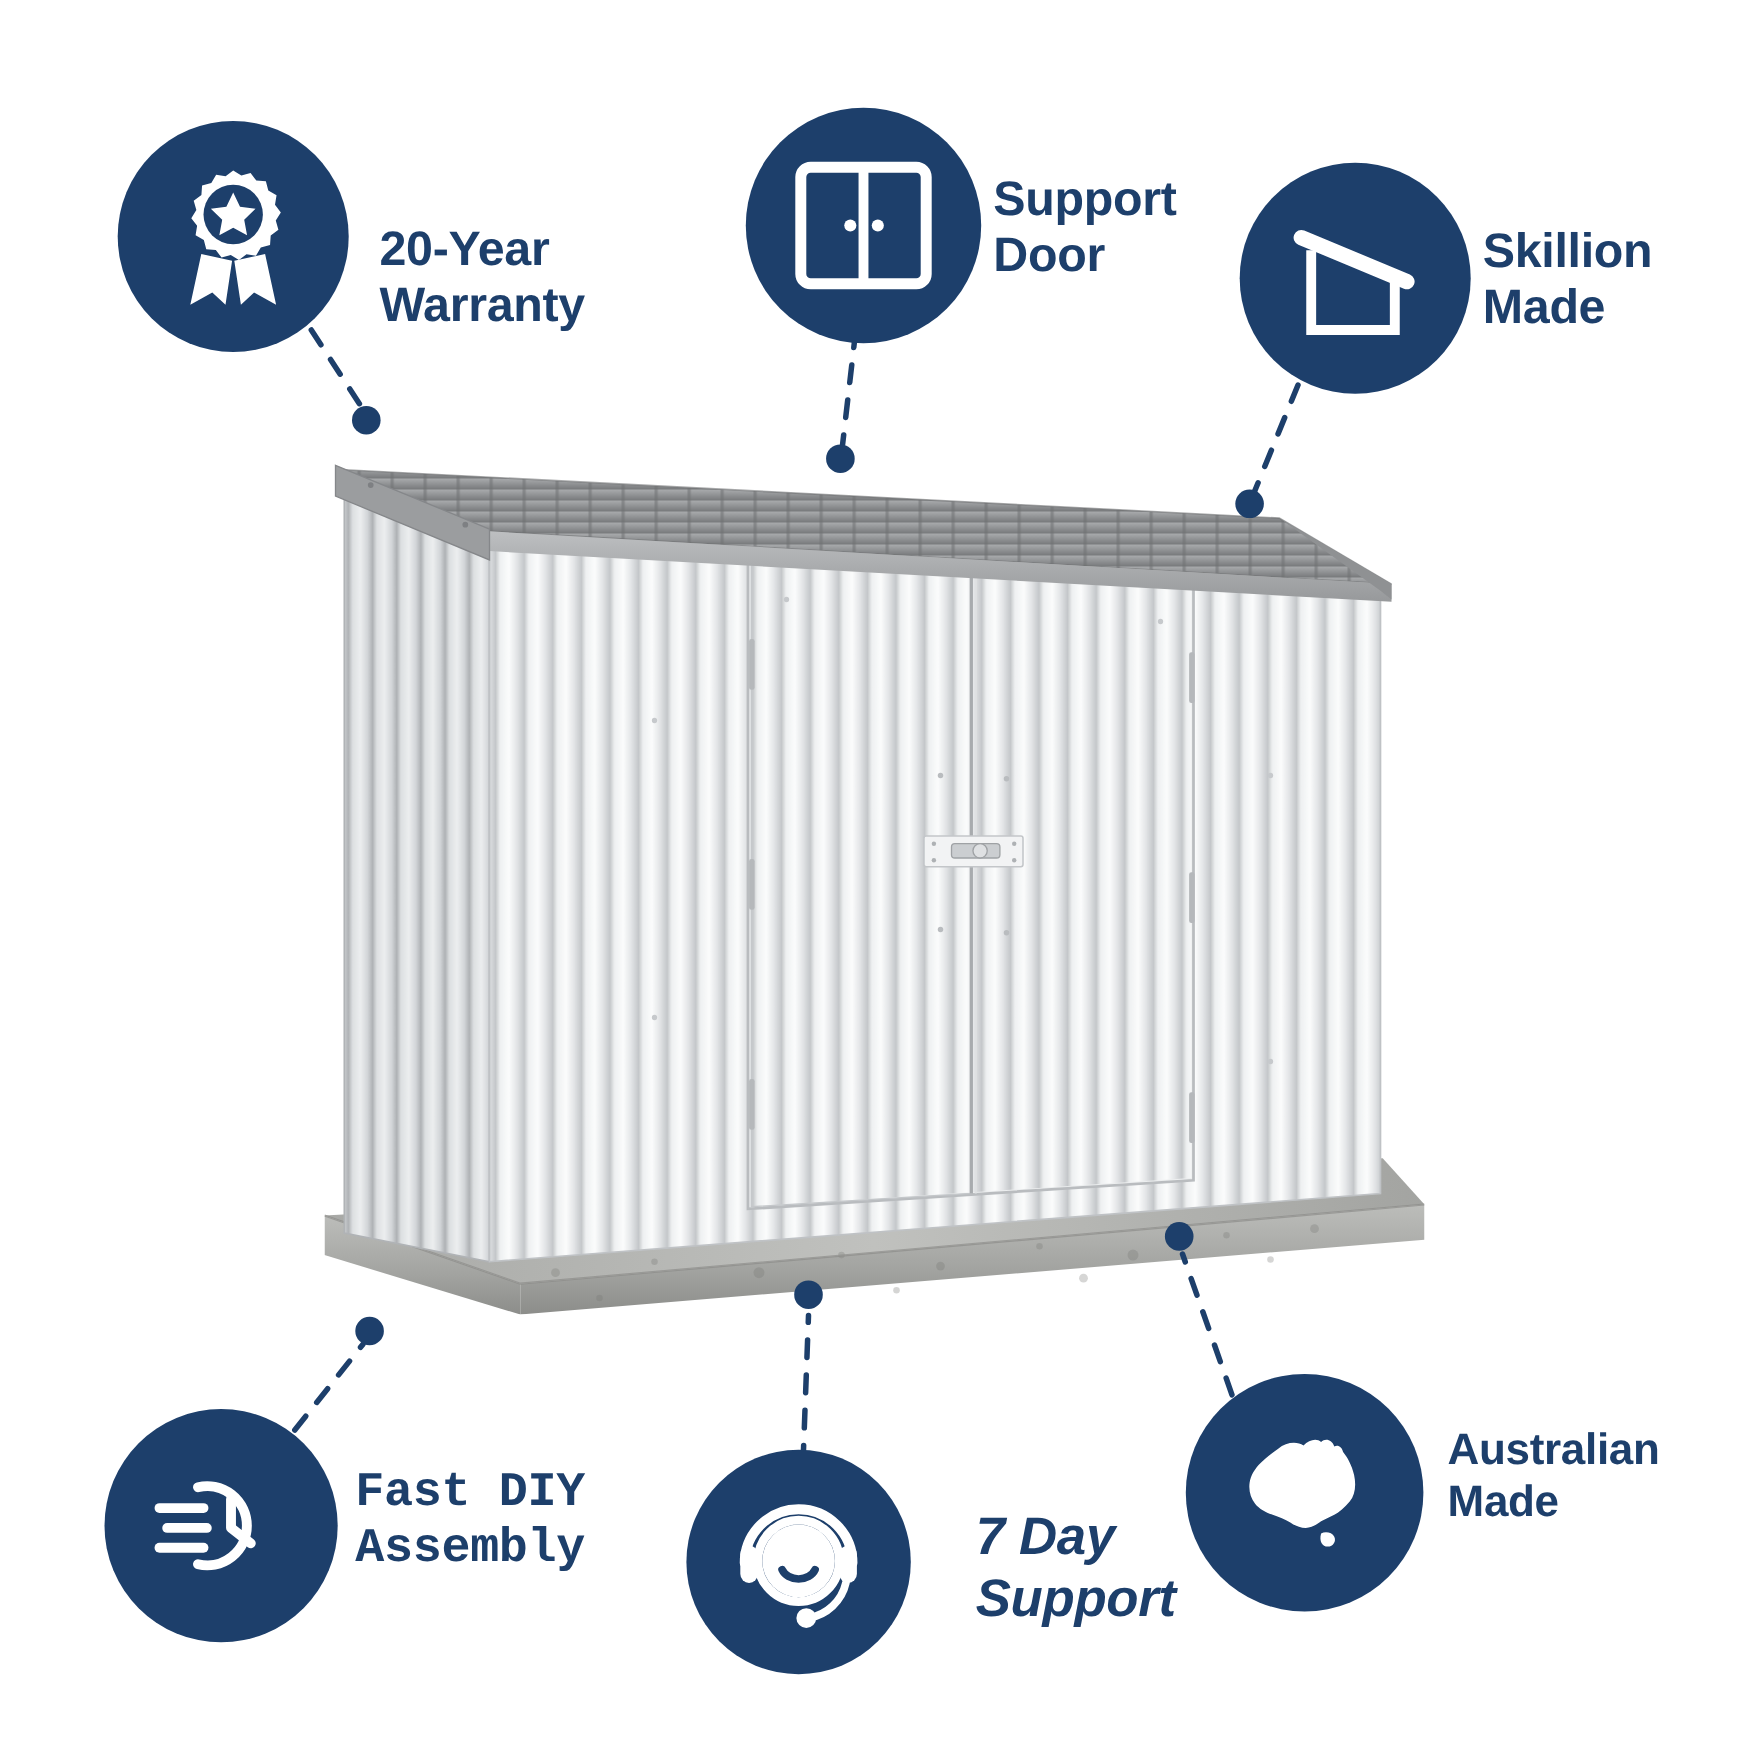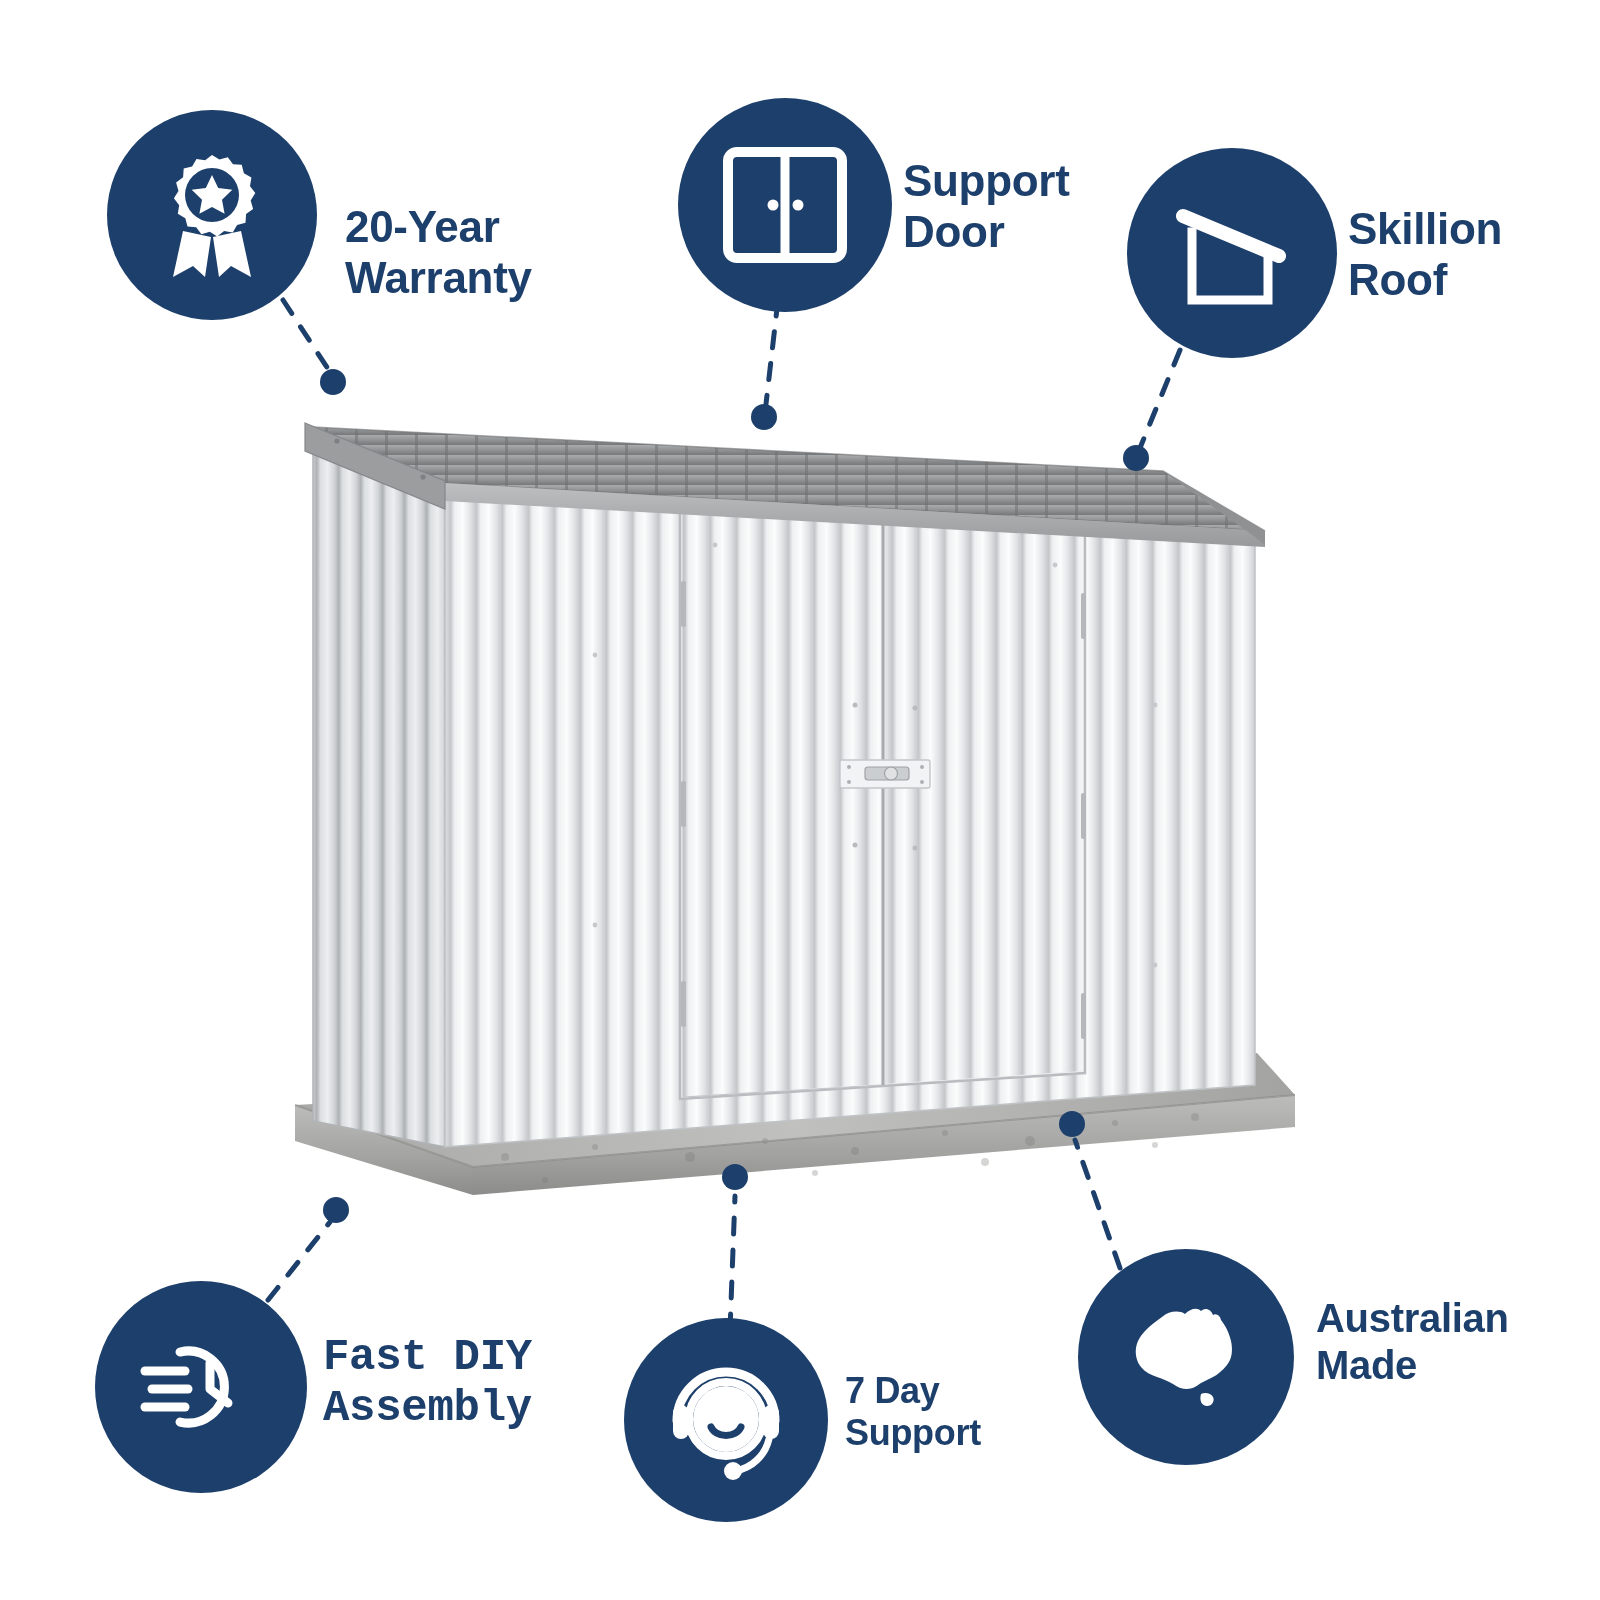--- a/index.html
+++ b/index.html
@@ -249,21 +249,21 @@
   <div class="feature">
     <div class="badge" style="left:1127px;top:148px;width:210px;height:210px;">
       <svg width="124" height="114" viewBox="0 0 124 114">
 
         <path d="M22 36 L22 104 L98 104 L98 58" fill="none" stroke="#ffffff" stroke-width="9" stroke-linecap="square"></path>
 
         <path d="M13 20 L109 60" fill="none" stroke="#ffffff" stroke-width="14" stroke-linecap="round"></path>
       </svg>
     </div>
     <div class="flabel" style="left:1348px;top:203px;width:250px;font-size:44px;">Skillion
-Roof</div>
+Made</div>
   </div>
 
   <div class="feature">
     <div class="badge" style="left:95px;top:1281px;width:212px;height:212px;">
       <svg width="130" height="104" viewBox="0 0 130 104">
 
         <path d="M44 17 A36 36 0 1 1 44 87" fill="none" stroke="#ffffff" stroke-width="9" stroke-linecap="round"></path>
 
         <path d="M74 28 L74 54 L92 68" fill="none" stroke="#ffffff" stroke-width="9" stroke-linecap="round" stroke-linejoin="round"></path>
 
@@ -290,21 +290,21 @@
 
         <circle cx="63" cy="60" r="37" fill="none" stroke="#ffffff" stroke-width="8"></circle>
         <circle cx="63" cy="60" r="33" fill="#ffffff"></circle>
 
         <path d="M48 68 a16 13 0 0 0 30 0" fill="none" stroke="#1d3f6b" stroke-width="7" stroke-linecap="round"></path>
 
         <path d="M106 80 a42 42 0 0 1 -34 32" fill="none" stroke="#ffffff" stroke-width="7" stroke-linecap="round"></path>
         <circle cx="70" cy="112" r="9" fill="#ffffff"></circle>
       </svg>
     </div>
-    <div class="flabel" style="left:845px;top:1370px;width:250px;font-size:36px;">7 Day
+    <div class="flabel" style="left:887px;top:1370px;width:250px;font-size:48px;font-style:italic;">7 Day
 Support</div>
   </div>
 
   <div class="feature">
     <div class="badge" style="left:1078px;top:1249px;width:216px;height:216px;">
       <svg width="130" height="112" viewBox="0 0 130 112">
         <path fill="#ffffff" d="
           M41 16 C48 10 58 9 64 13 C69 8 76 6 80 10
           C84 6 90 8 92 14 C95 12 99 14 100 19
           C104 24 108 31 110 40 C112 49 111 58 106 64

